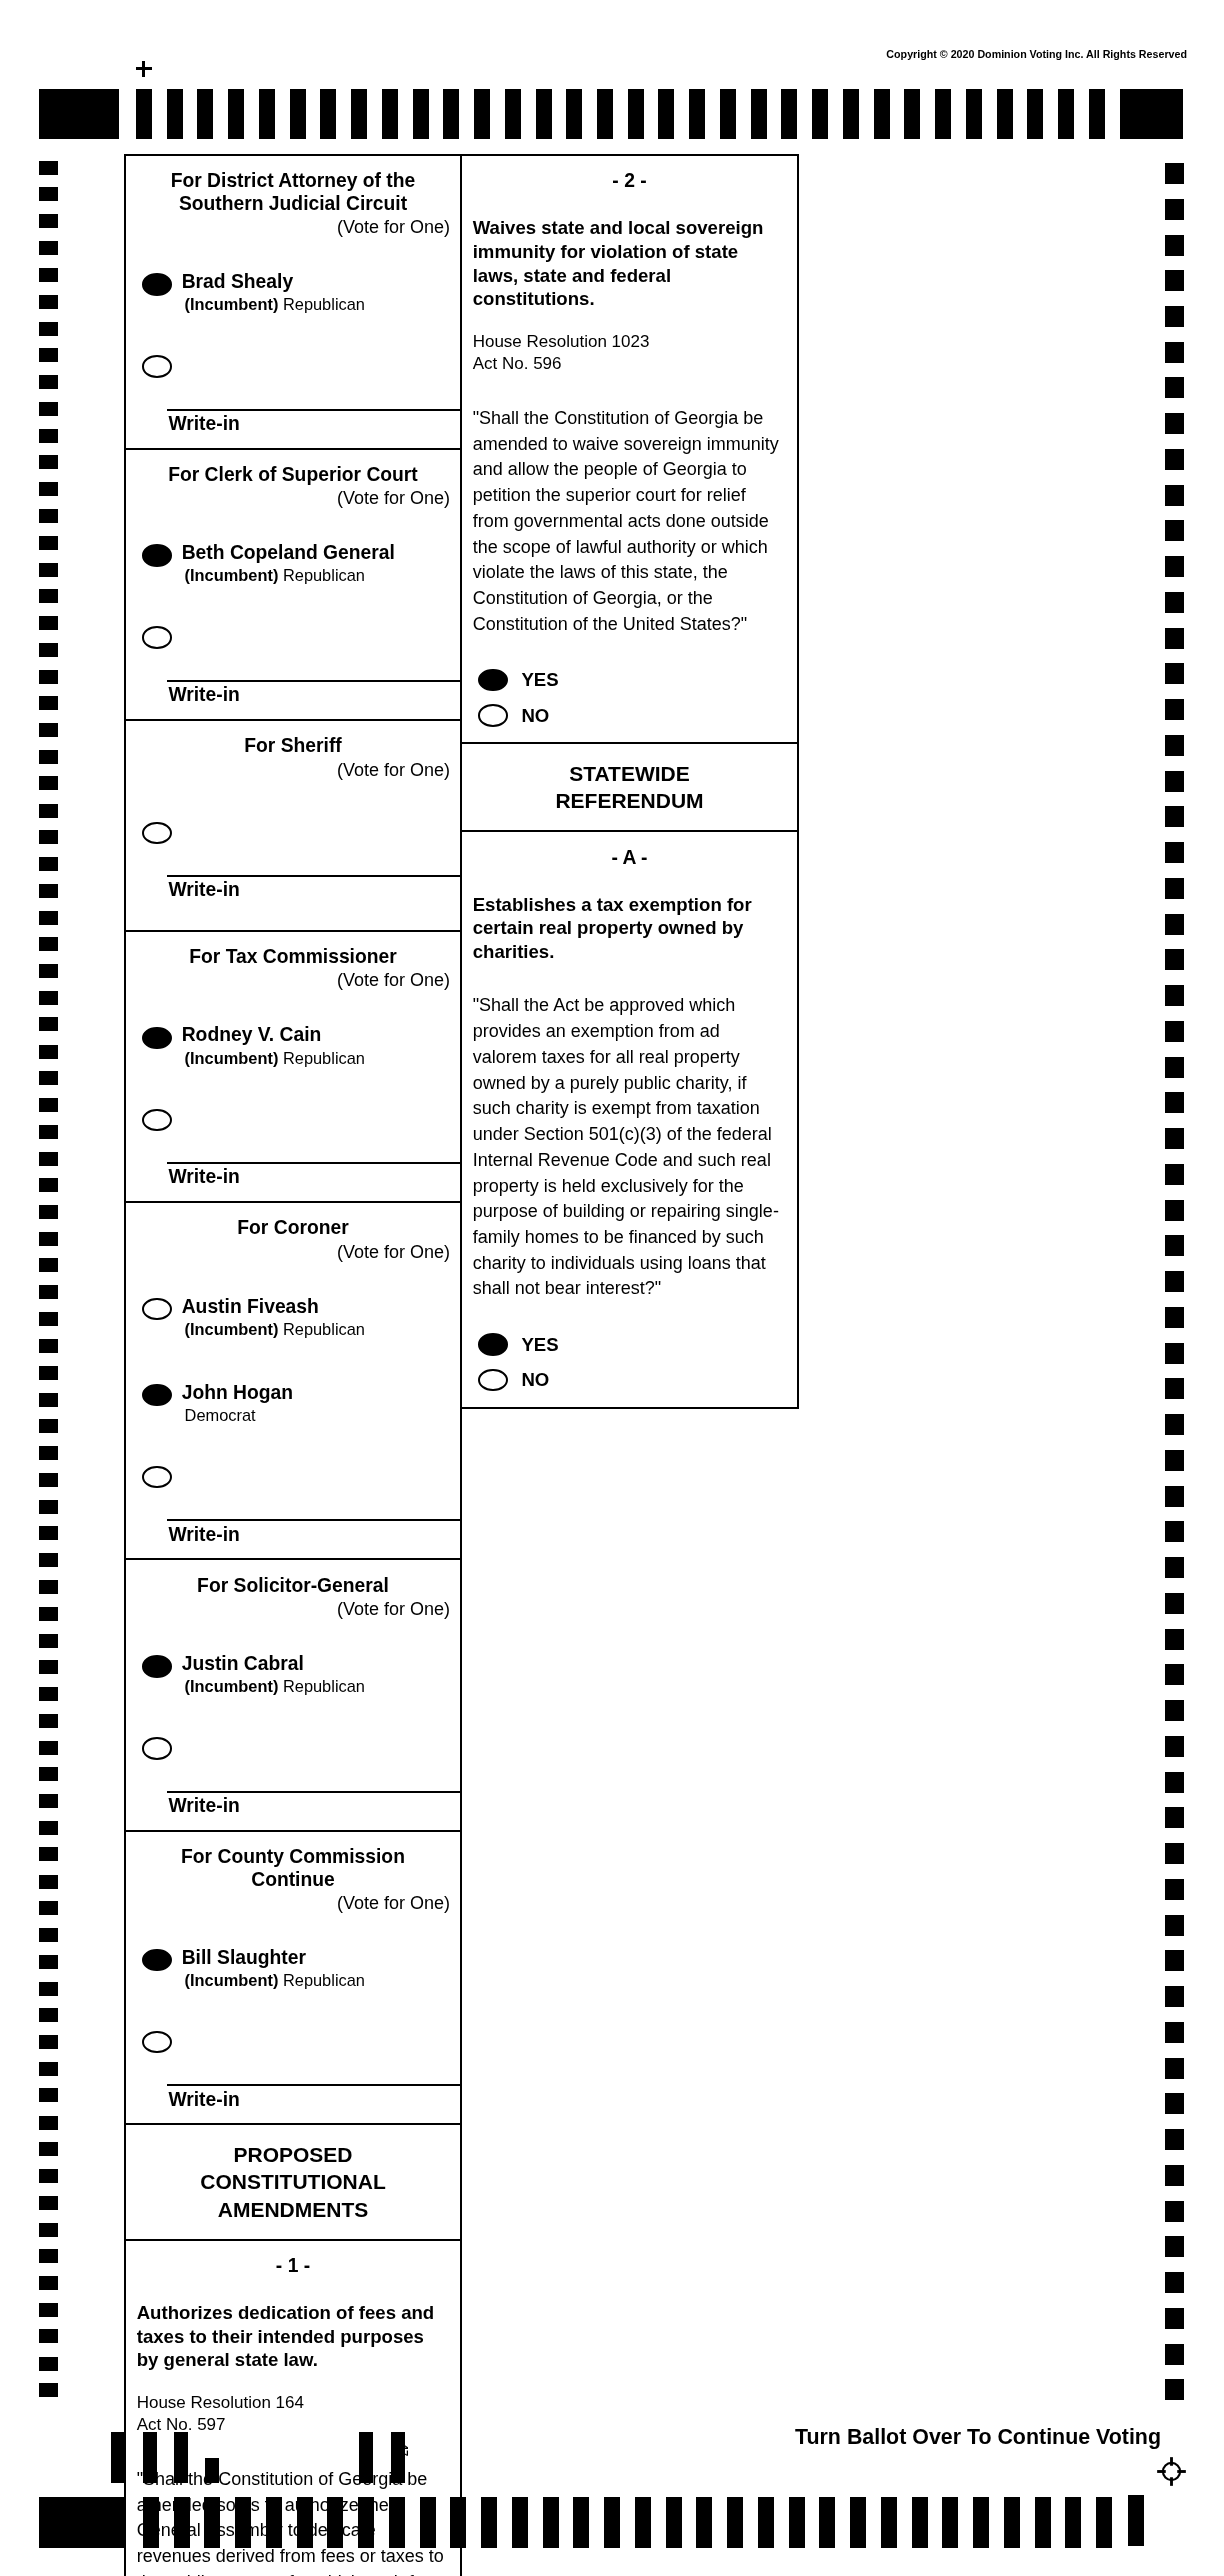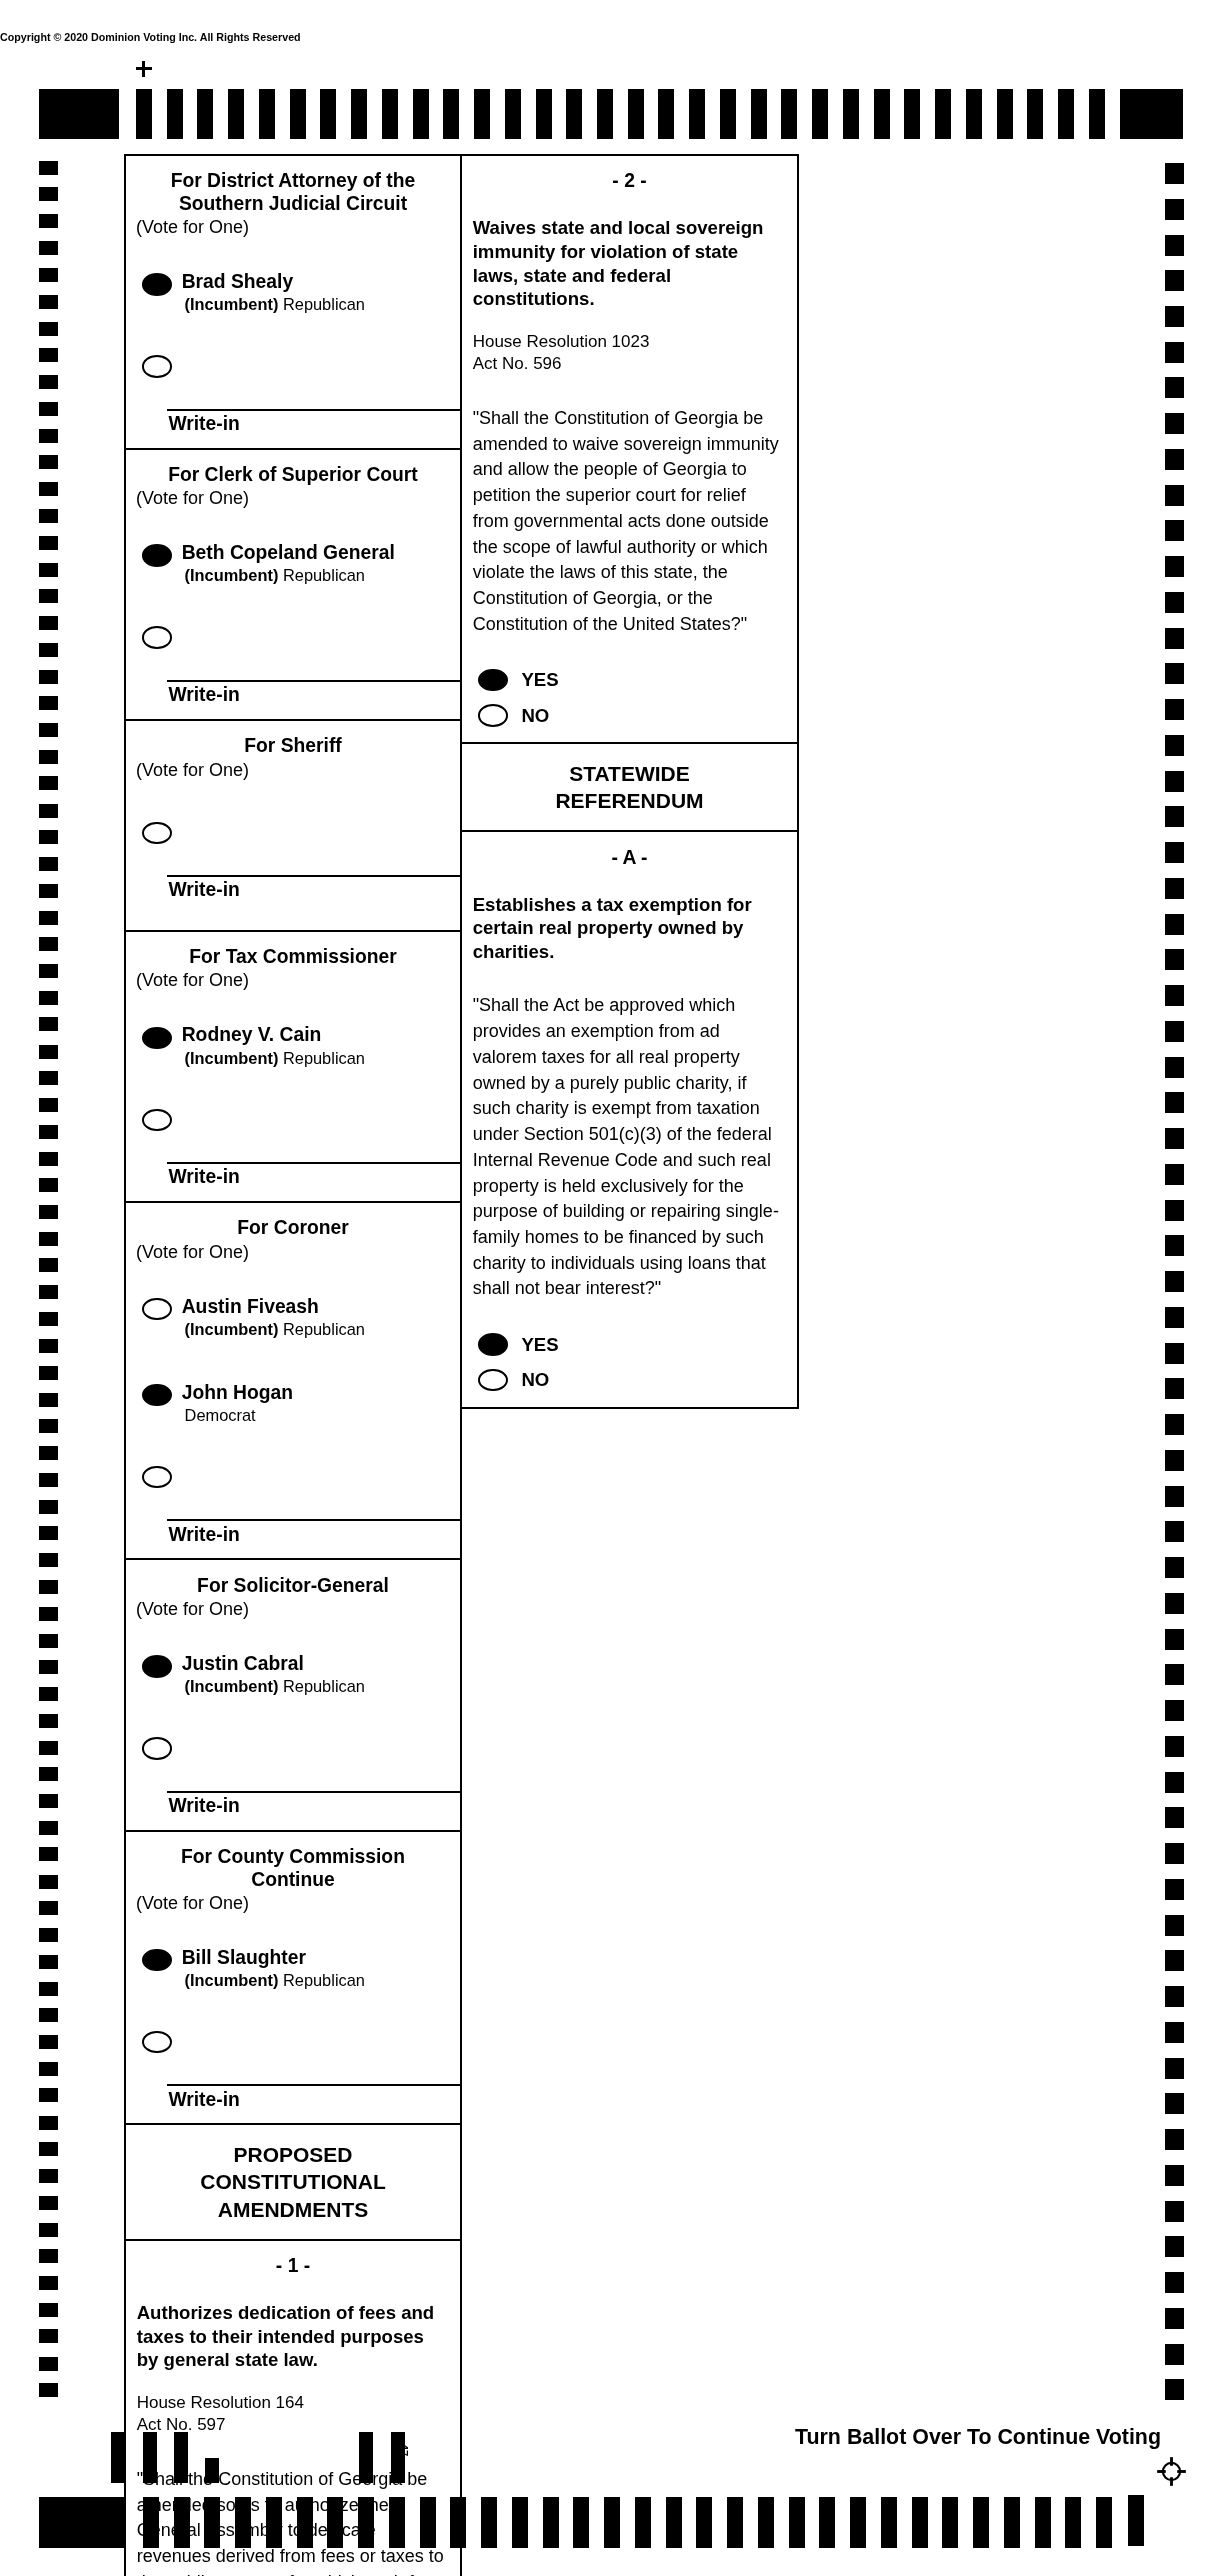--- a/index.html
+++ b/index.html
@@ -1,41 +1,41 @@
 <!DOCTYPE html>
 <html style="font-size:11.4px"><head>
 <meta charset="utf-8">
 <style>
   html,body{margin:0;padding:0;background:#fff;}
   body{width:1225px;height:2576px;position:relative;font-family:"Liberation Sans",sans-serif;color:#000;}
   .pre{white-space:pre-line;}
 
   
-  .copyright{position:absolute;top:31px;left:0;width:1187px;text-align:left;font-size:10.7px;font-weight:bold;}
+  .copyright{position:absolute;top:48px;left:0;width:1187px;text-align:right;font-size:10.7px;font-weight:bold;}
   .plus{position:absolute;left:136px;top:61px;width:15.7px;height:15.7px;}
   .plus:before{content:"";position:absolute;left:6.4px;top:0;width:2.9px;height:15.7px;background:#000;}
   .plus:after{content:"";position:absolute;left:0;top:6.4px;width:15.7px;height:2.9px;background:#000;}
 
   
   .mark{position:absolute;background:#000;}
 
   
   .col{position:absolute;width:338px;}
   .col-left{left:124px;top:154px;}
   .col-right{left:460px;top:154px;width:339px;}
   .box{border:2.1px solid #000;background:#fff;box-sizing:border-box;}
   .box + .box{margin-top:-2.1px;}
 
   
   .contest{min-height:213px;padding:0 10px 13px 10px;}
   [data-name="contest-for-district-attorney-of-the-southern-judicial-circuit"]{min-height:245px;}
   [data-name="contest-for-coroner"]{min-height:282px;}
   [data-name="contest-for-county-commission-chairman"]{min-height:242px;}
   .c-title{margin-top:14.3px;text-align:center;font-weight:bold;font-size:19.3px;line-height:1.18;}
-  .c-vote{text-align:left;font-size:18px;margin-top:1.4px;}
+  .c-vote{text-align:right;font-size:18px;margin-top:1.4px;}
   .cand-row{display:flex;align-items:flex-start;margin:33px 0 0 5.7px;}
   .cand-row + .cand-row{margin-top:43px;}
   .oval{display:inline-block;width:26px;height:18.6px;border:2.1px solid #000;border-radius:50%;background:#fff;flex:none;}
   .oval.filled{background:#000;}
   .cand-row .oval{margin-top:2.1px;margin-right:10px;}
   .cand-name{font-weight:bold;font-size:19.3px;line-height:1.1;}
   .cand-party{font-size:16.4px;margin-top:2.9px;margin-left:2.9px;}
   .inc{font-weight:bold;}
   .empty-row{margin:41px 0 0 5.7px;}
   .writein{margin:29px 0 0 31px;border-top:2.1px solid #000;margin-right:-10px;padding:2.1px 0 0 1.4px;}

